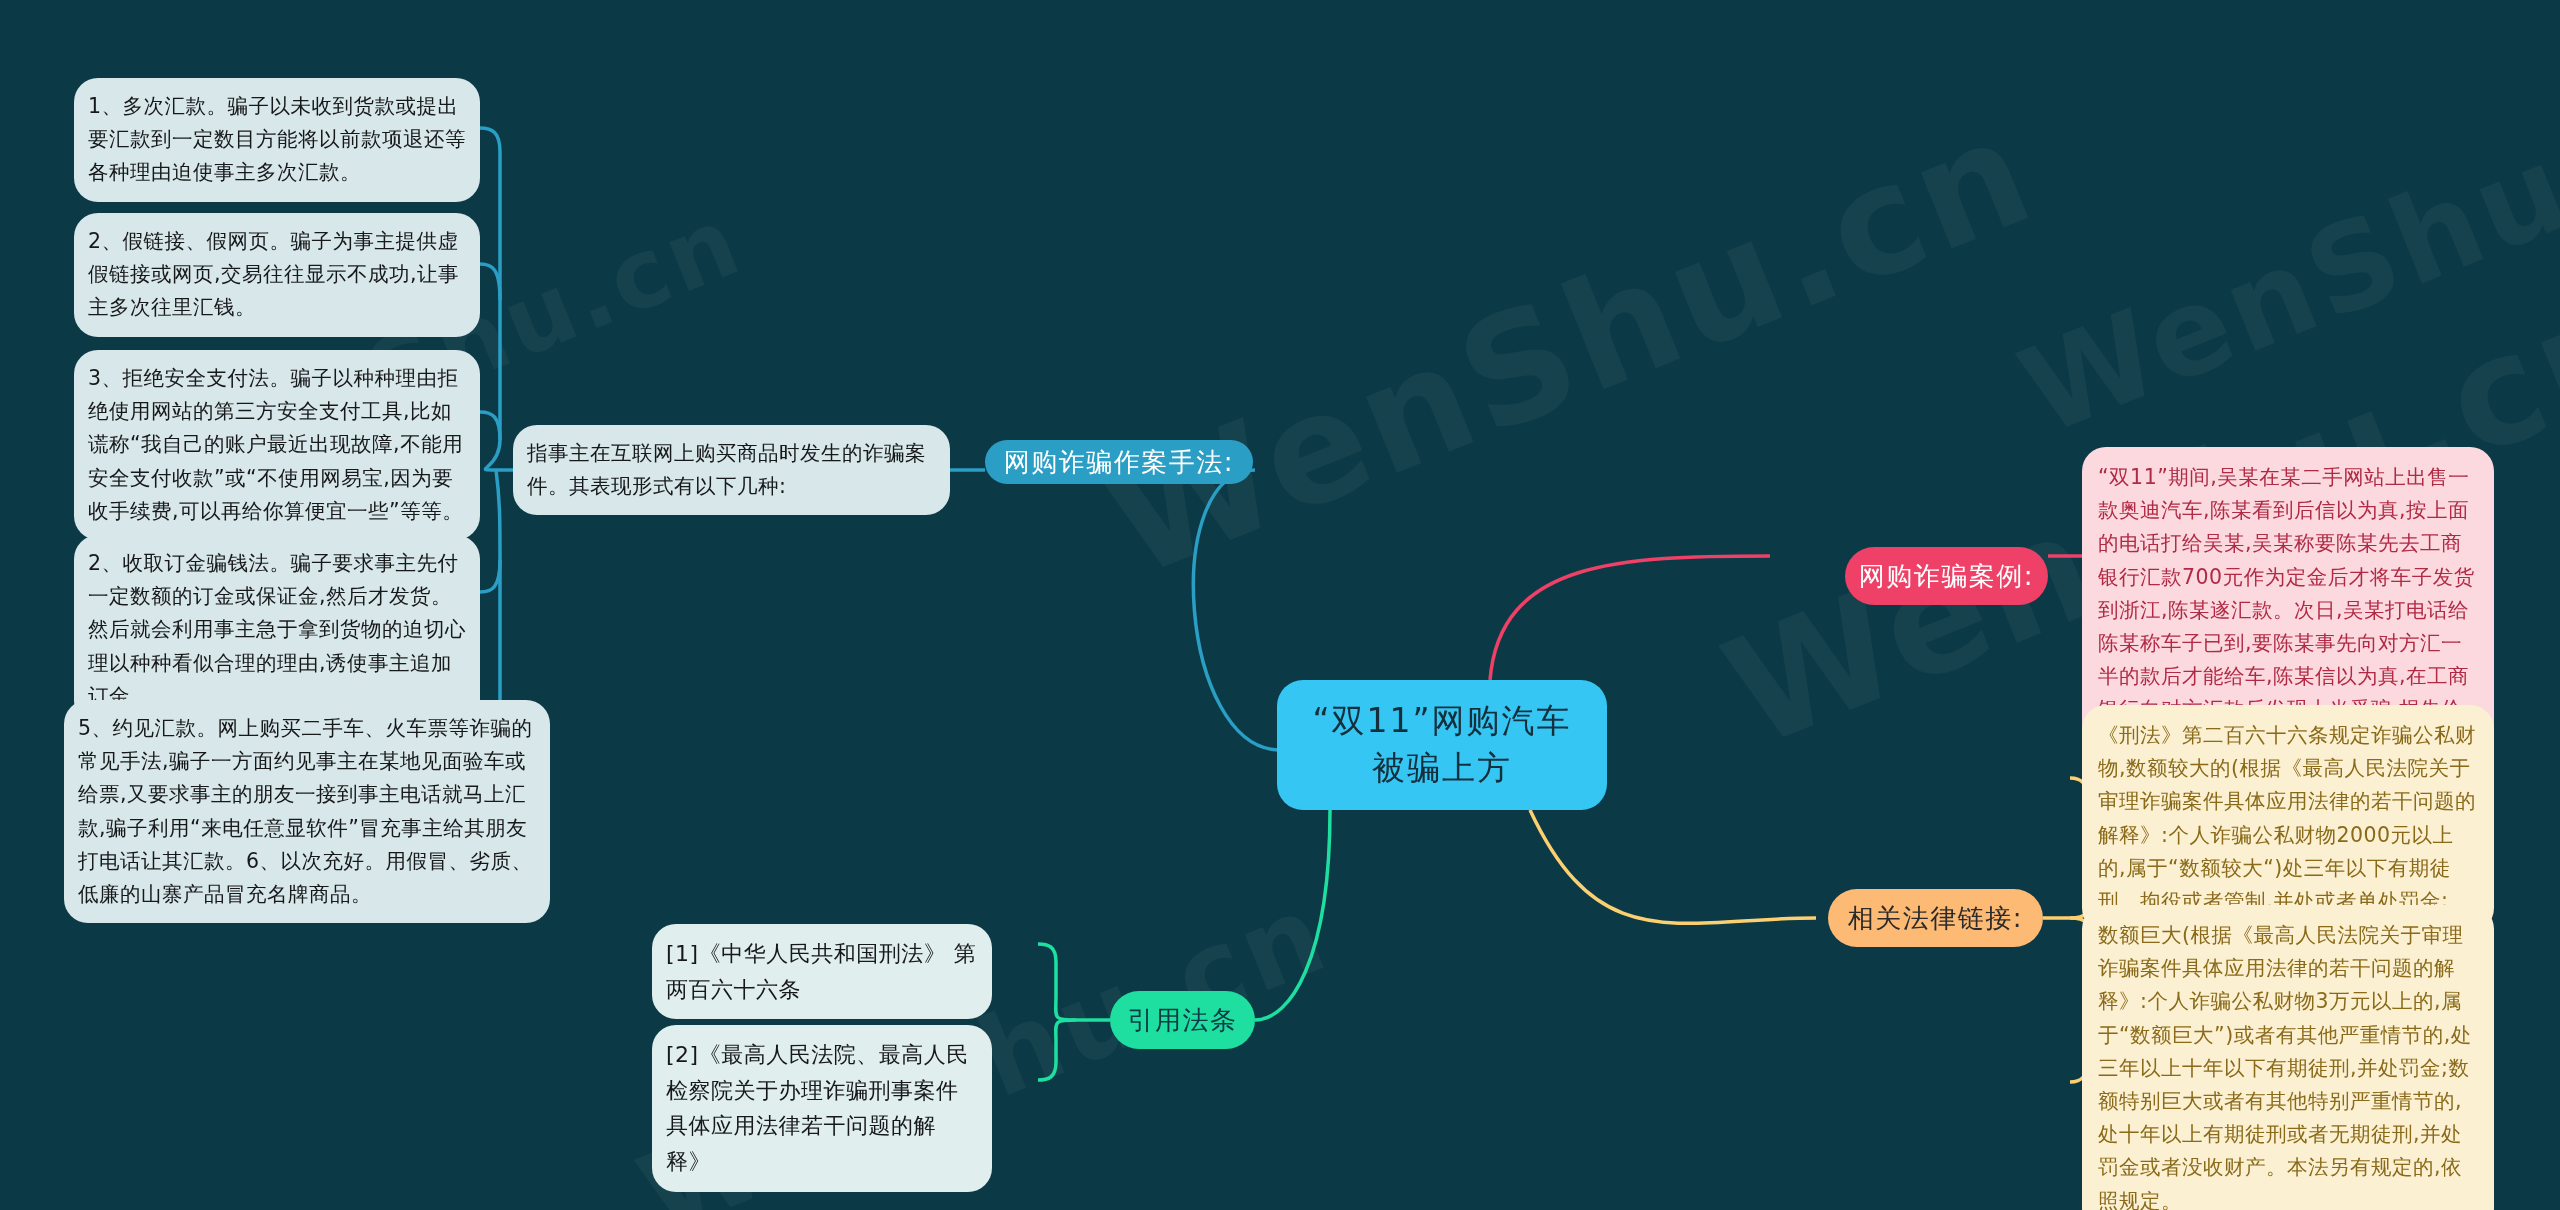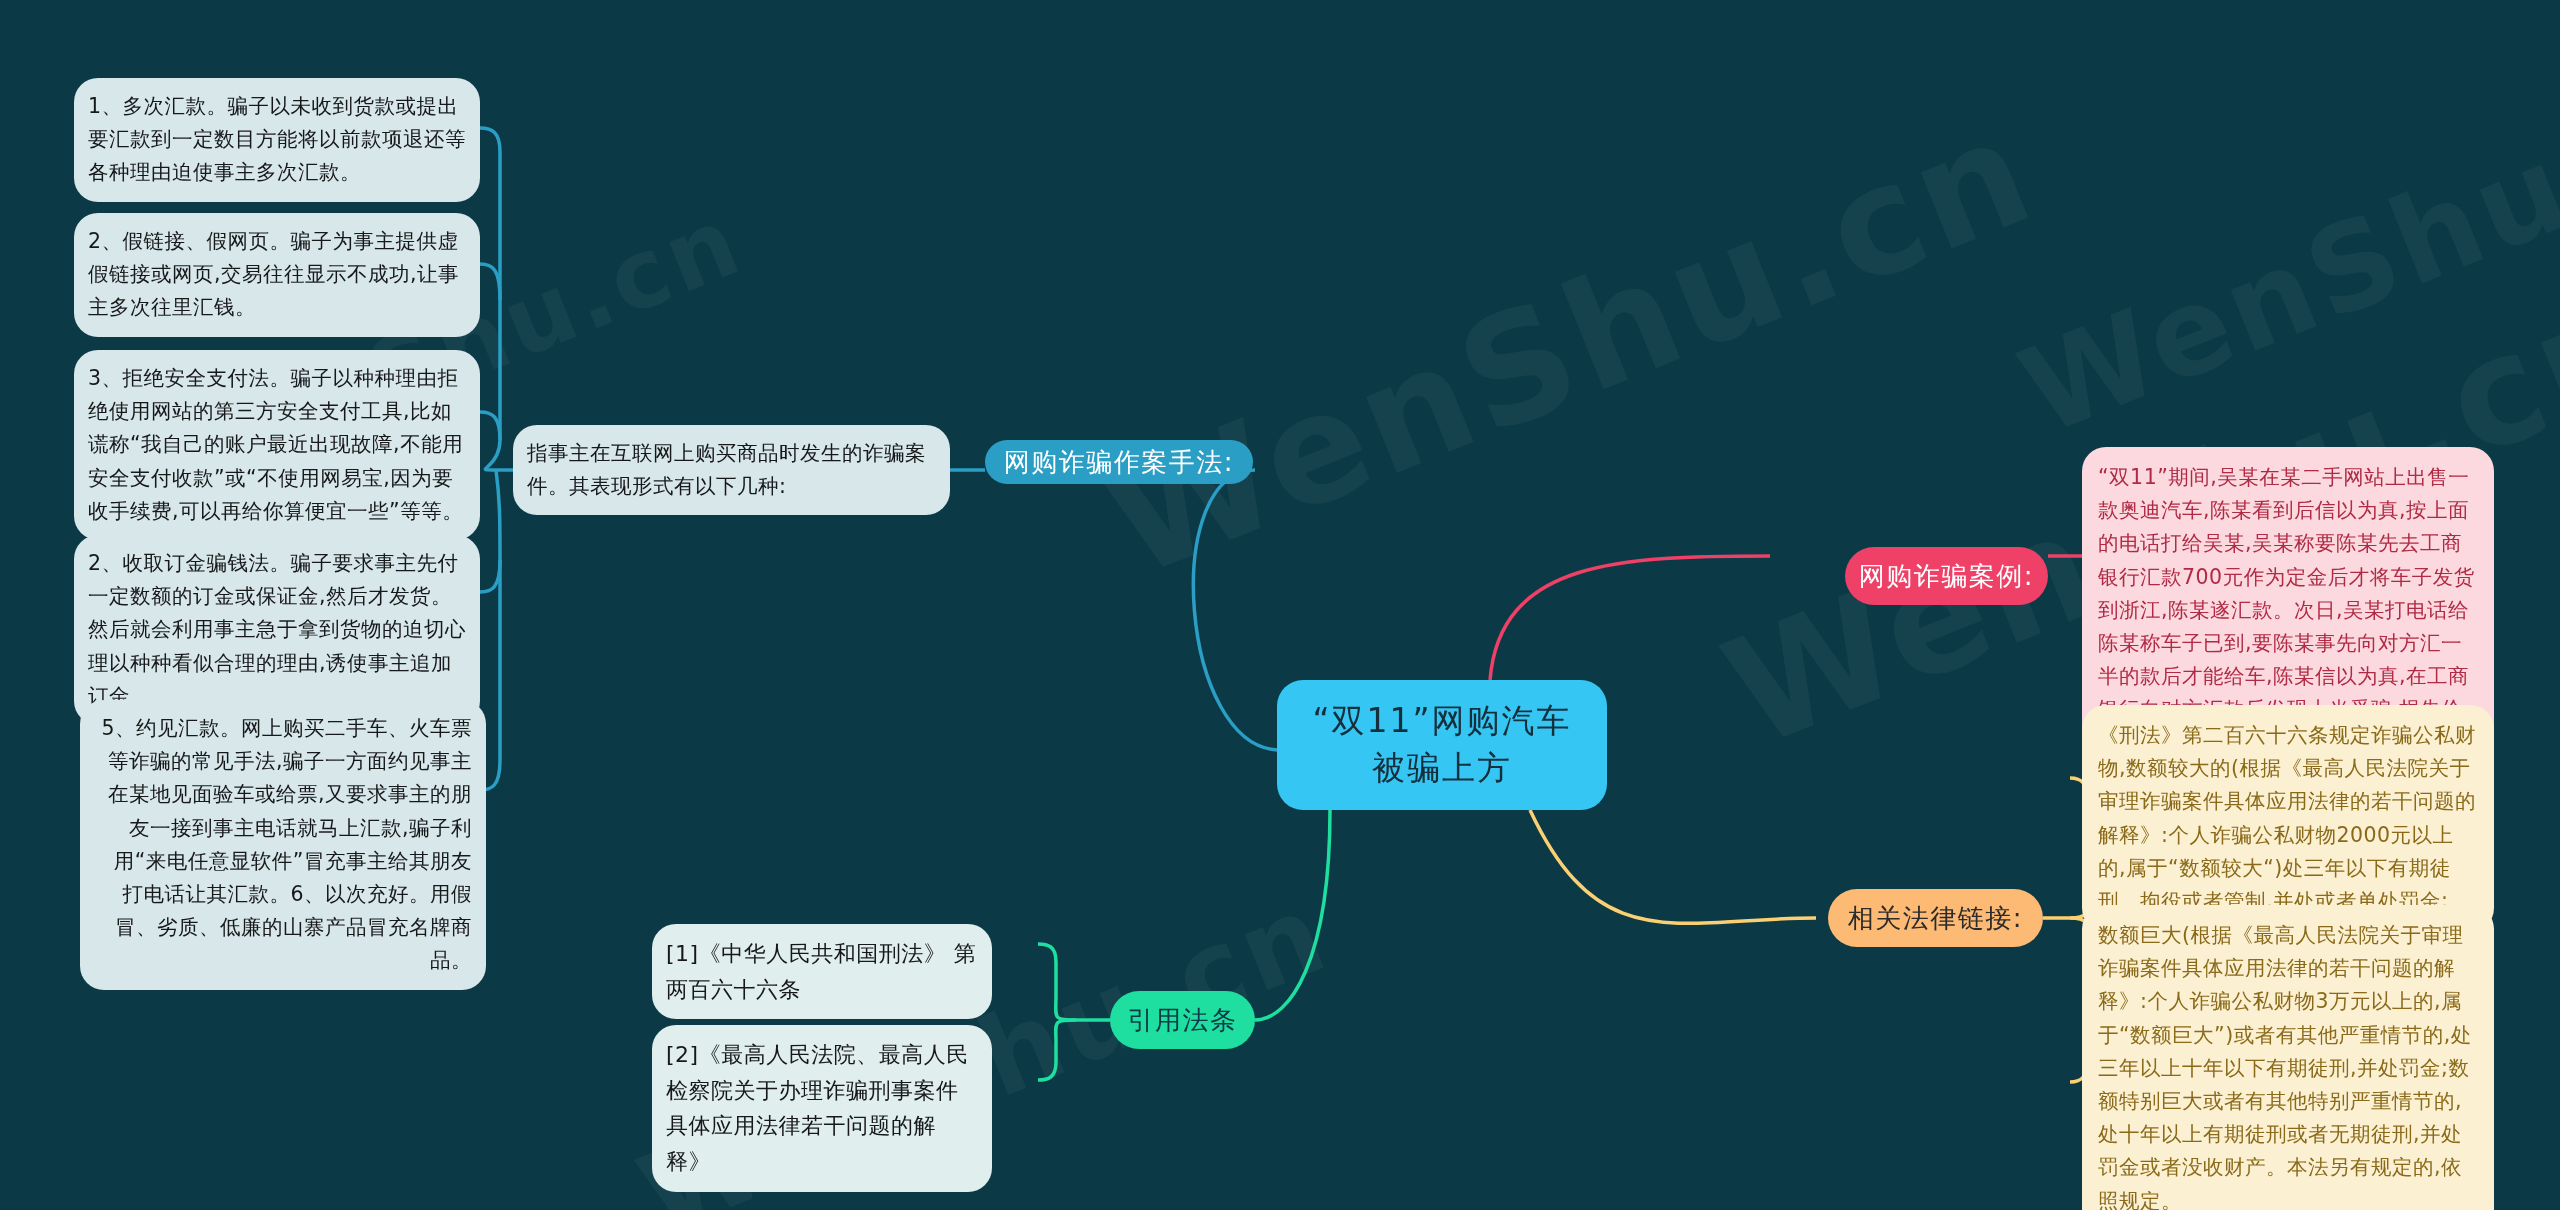--- a/index.html
+++ b/index.html
@@ -116,21 +116,21 @@
   </div>
 
   <div class="leaf leaf-blue" style="left:74px;top:350px;width:406px;">
     <span>3、拒绝安全支付法。骗子以种种理由拒绝使用网站的第三方安全支付工具,比如谎称“我自己的账户最近出现故障,不能用安全支付收款”或“不使用网易宝,因为要收手续费,可以再给你算便宜一些”等等。</span>
   </div>
 
   <div class="leaf leaf-blue" style="left:74px;top:535px;width:406px;">
     <span>2、收取订金骗钱法。骗子要求事主先付一定数额的订金或保证金,然后才发货。然后就会利用事主急于拿到货物的迫切心理以种种看似合理的理由,诱使事主追加订金。</span>
   </div>
 
-  <div class="leaf leaf-blue" style="left:80px;top:700px;width:406px;text-align:right;">
+  <div class="leaf leaf-blue" style="left:64px;top:700px;width:486px;">
     <span>5、约见汇款。网上购买二手车、火车票等诈骗的常见手法,骗子一方面约见事主在某地见面验车或给票,又要求事主的朋友一接到事主电话就马上汇款,骗子利用“来电任意显软件”冒充事主给其朋友打电话让其汇款。6、以次充好。用假冒、劣质、低廉的山寨产品冒充名牌商品。</span>
   </div>
 
   <div class="leaf leaf-blue" style="left:513px;top:425px;width:437px;">
     <span>指事主在互联网上购买商品时发生的诈骗案件。其表现形式有以下几种:</span>
   </div>
 
   <div class="pill pill-teal" style="left:985px;top:440px;width:268px;height:44px;">
     <span>网购诈骗作案手法:</span>
   </div>

